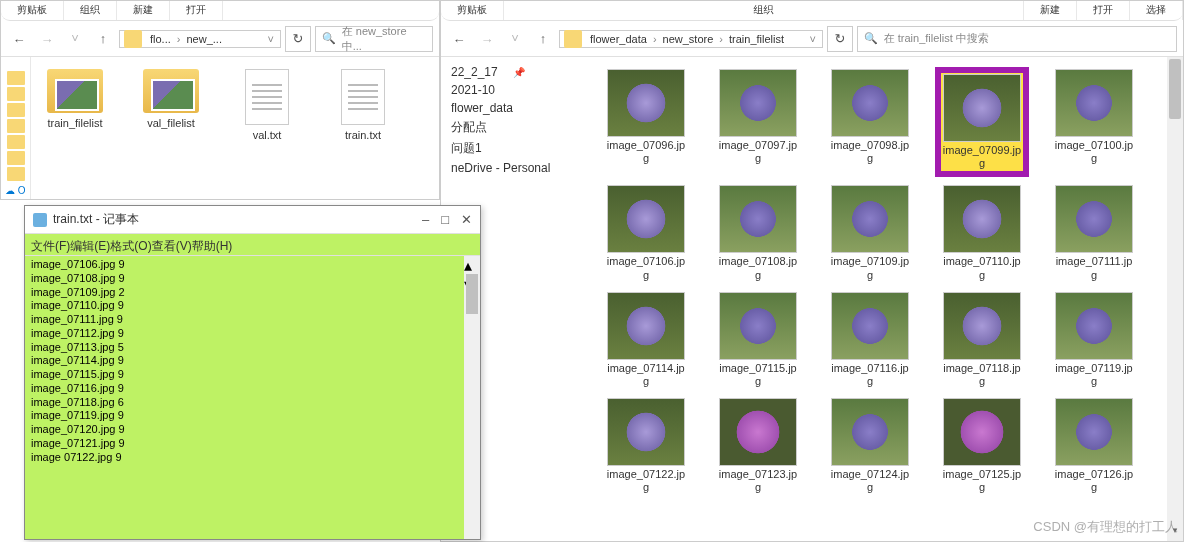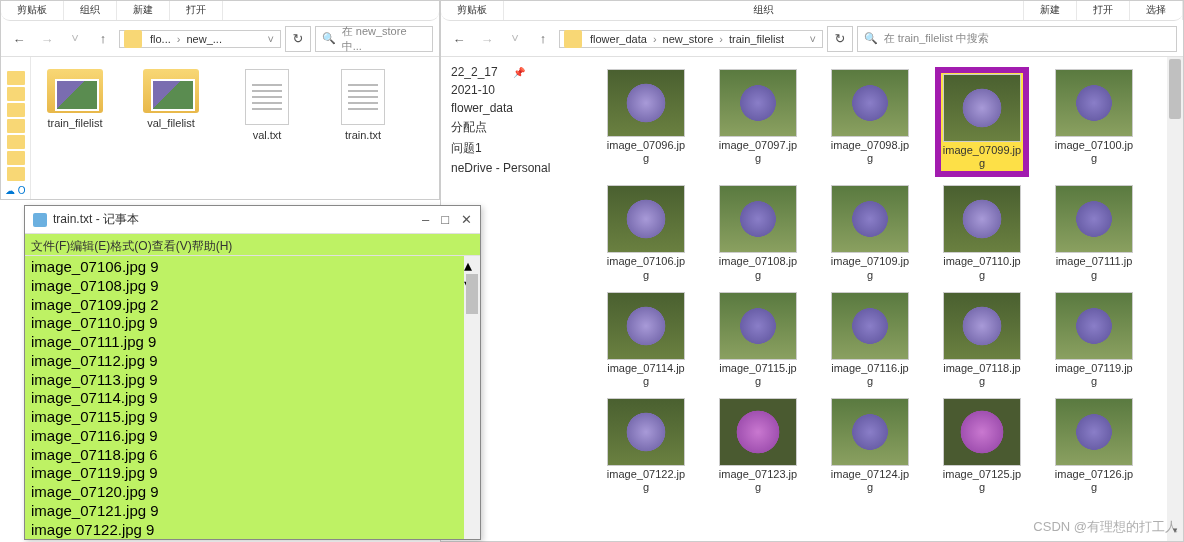--- a/index.html
+++ b/index.html
@@ -54,21 +54,21 @@
 .scrollbar-v .thumb { position:absolute; left:2px; right:2px; top:2px; height:60px; background:#c0c0c0; border-radius:2px; }
 .scrollbar-v .arrow { position:absolute; left:0; right:0; height:16px; text-align:center; font-size:9px; color:#666; }
 
 
 .notepad { position: absolute; left: 24px; top: 205px; width: 457px; height: 335px; background: #bef264; border: 1px solid #888; box-shadow: 2px 2px 6px rgba(0,0,0,0.2); }
 .np-title { height: 28px; background: #fff; display: flex; align-items: center; padding: 0 8px; font-size: 12px; color: #333; border-bottom: 1px solid #e0e0e0; }
 .np-title-icon { width: 14px; height: 14px; background: #6bb0e0; margin-right: 6px; border-radius: 2px; }
 .np-title-text { flex: 1; }
 .np-win-btns { display: flex; gap: 12px; font-size: 13px; color: #555; }
 .np-menu { height: 22px; display: flex; align-items: flex-end; padding: 0 6px; font-size: 12px; color: #333; gap: 0; border-bottom: 1px solid #e0e0e0; }
-.np-body { padding: 2px 6px; font-size: 15px; font-family: Consolas, monospace; line-height: 1.25; position: relative; height: calc(100% - 50px); overflow: hidden; }
+.np-body { padding: 2px 6px; font-size: 11px; font-family: Consolas, monospace; line-height: 1.25; position: relative; height: calc(100% - 50px); overflow: hidden; }
 .np-scroll { position:absolute; right:0; top:50px; bottom:0; width:16px; background:#f0f0f0; }
 .np-scroll .thumb { position:absolute; left:2px; right:2px; top:18px; height:40px; background:#c0c0c0; }
 
 .watermark { position: absolute; right: 6px; bottom: 6px; font-size: 13px; color: rgba(120,120,120,0.6); }
 </style>
 </head>
 <body>
 
 <div class="explorer left">
   <div class="ribbon">
@@ -302,21 +302,21 @@
     <span>查看(V)</span>
     <span>帮助(H)</span>
   </div>
   <div class="np-body" id="np-body">
       <div>image_07106.jpg 9</div>
       <div>image_07108.jpg 9</div>
       <div>image_07109.jpg 2</div>
       <div>image_07110.jpg 9</div>
       <div>image_07111.jpg 9</div>
       <div>image_07112.jpg 9</div>
-      <div>image_07113.jpg 9</div>
+      <div>image_07113.jpg 5</div>
       <div>image_07114.jpg 9</div>
       <div>image_07115.jpg 9</div>
       <div>image_07116.jpg 9</div>
       <div>image_07118.jpg 6</div>
       <div>image_07119.jpg 9</div>
       <div>image_07120.jpg 9</div>
       <div>image_07121.jpg 9</div>
       <div>image  07122.jpg 9</div>
     </div>
   <div class="np-scroll">

